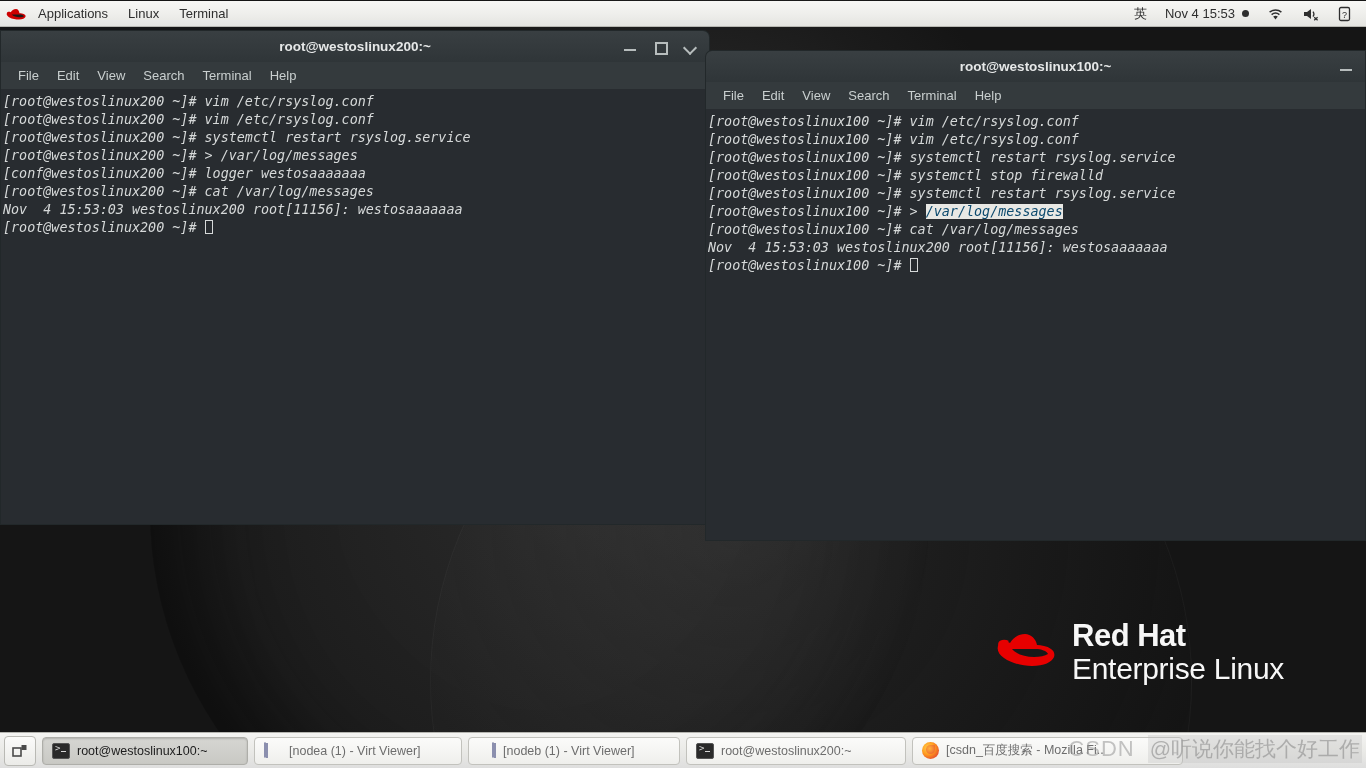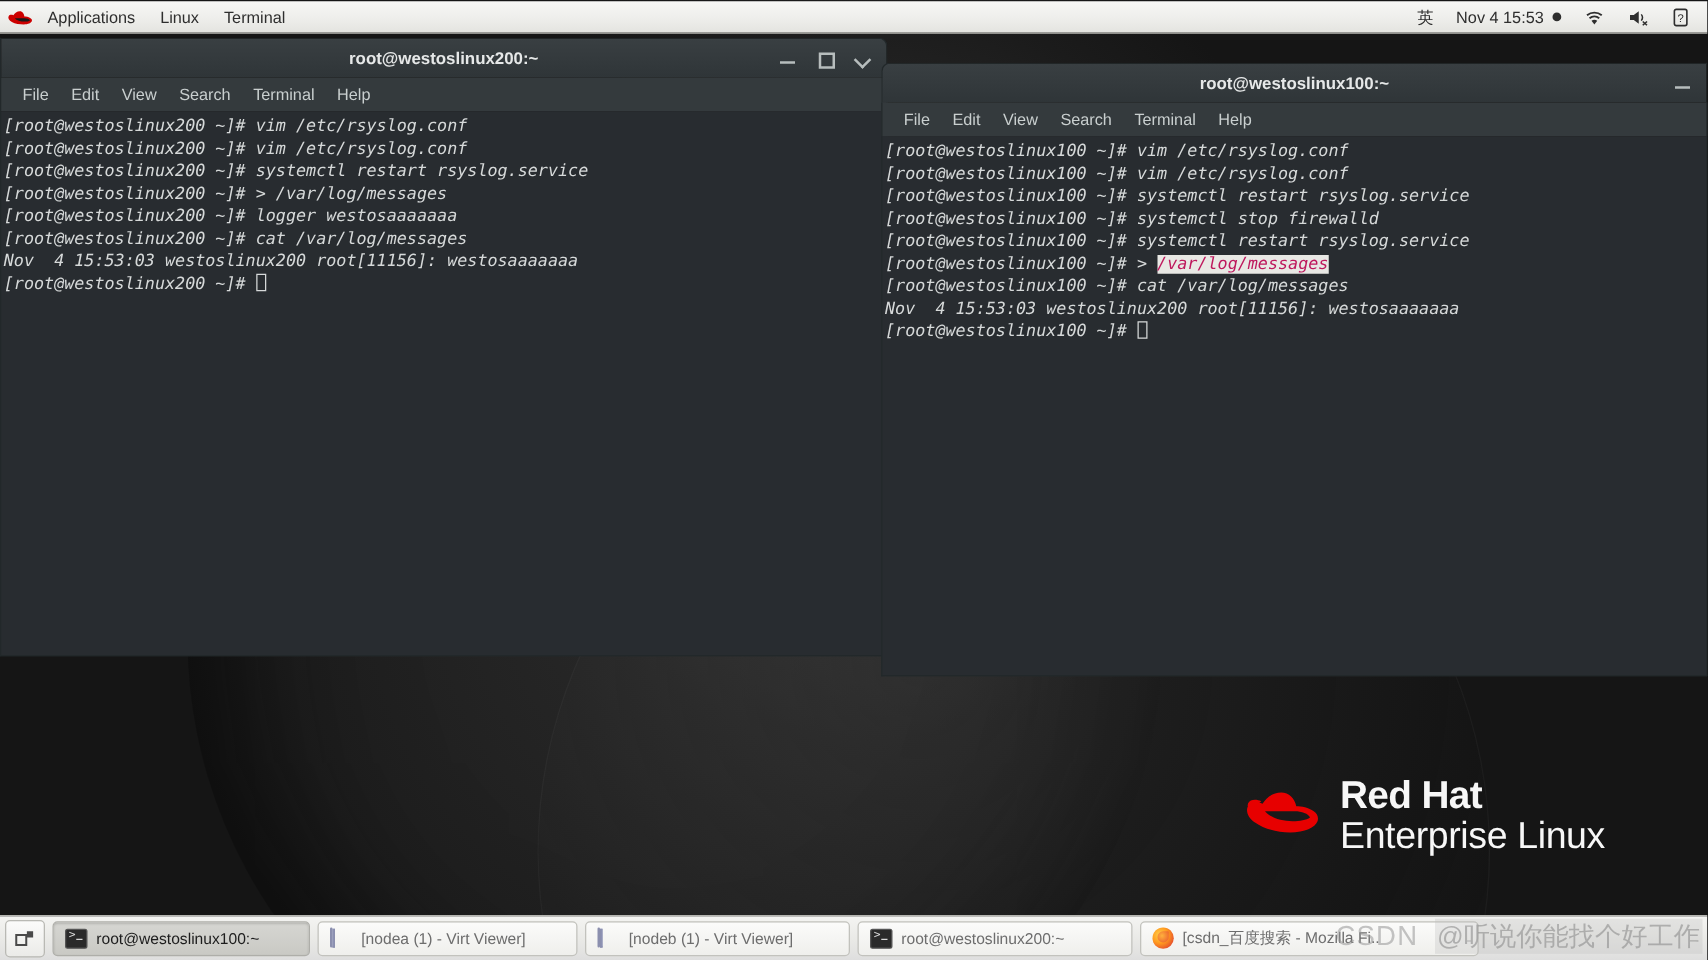--- a/index.html
+++ b/index.html
@@ -119,21 +119,21 @@
   }
   .term-line {
     font-family: "DejaVu Sans Mono", "Liberation Mono", monospace;
     font-size: 13.4px;
     line-height: 18px;
     color: #d6d9d9;
     white-space: pre;
     letter-spacing: 0px;
     font-style: italic;
   }
-  .hl { background: #e8e8e4; color: #be185d; margin-top: 16px; }
+  .hl { background: #e8e8e4; color: #0c4a6e; margin-top: 16px; }
   .cursor-block {
     display: inline-block; width: 8px; height: 14px;
     border: 1px solid #d6d9d9; box-sizing: border-box;
     vertical-align: -2px;
   }
 
   
   #win1 { left: 0px; top: 30px; width: 710px; }
   #win1 .titlebar { border-top-left-radius: 0; }
   #win1 .term-body { height: 436px; }
@@ -171,21 +171,21 @@
     box-sizing: border-box;
   }
   .tb-item.active {
     background: linear-gradient(#d6d6d2,#c9c9c4);
     border-color: #aeaea9;
     color: #1d1d1d; font-weight: normal;
     box-shadow: inset 0 1px 2px rgba(0,0,0,0.18);
   }
   .tb-w1 { width: 206px; }
   .tb-w2 { width: 208px; }
-  .tb-w3 { width: 212px; }
+  .tb-w3 { width: 212px; text-align: right; }
   .tb-w4 { width: 220px; }
   .tb-w5 { width: 271px; }
   .ico-term {
     width: 16px; height: 14px; border-radius: 2px;
     background: #2a2a2a; border: 1px solid #555;
     position: relative; flex: none;
   }
   .ico-term::before {
     content: ">"; position: absolute; left: 2px; top: -1px;
     font-size: 9px; color: #d8d8d8; font-family: "DejaVu Sans Mono", monospace;
@@ -307,21 +307,21 @@
       <div class="mi">View</div>
       <div class="mi">Search</div>
       <div class="mi">Terminal</div>
       <div class="mi">Help</div>
     </div>
     <div class="term-body" id="win1-body">
         <div class="term-line"><span>[root@westoslinux200 ~]# vim /etc/rsyslog.conf</span></div>
         <div class="term-line"><span>[root@westoslinux200 ~]# vim /etc/rsyslog.conf</span></div>
         <div class="term-line"><span>[root@westoslinux200 ~]# systemctl restart rsyslog.service</span></div>
         <div class="term-line"><span>[root@westoslinux200 ~]# &gt; /var/log/messages</span></div>
-        <div class="term-line"><span>[root@westoslinux200 ~]# logger westosaaaaaaa</span></div>
+        <div class="term-line"><span>[conf@westoslinux200 ~]# logger westosaaaaaaa</span></div>
         <div class="term-line"><span>[root@westoslinux200 ~]# cat /var/log/messages</span></div>
         <div class="term-line"><span>Nov  4 15:53:03 westoslinux200 root[11156]: westosaaaaaaa</span></div>
         <div class="term-line"><span>[root@westoslinux200 ~]# </span><span class="cursor-block"></span></div>
       </div>
   </div>
 
   <div class="window" id="win2">
     <div class="titlebar">
       <div class="title">root@westoslinux100:~</div>
       <div class="win-btns">

